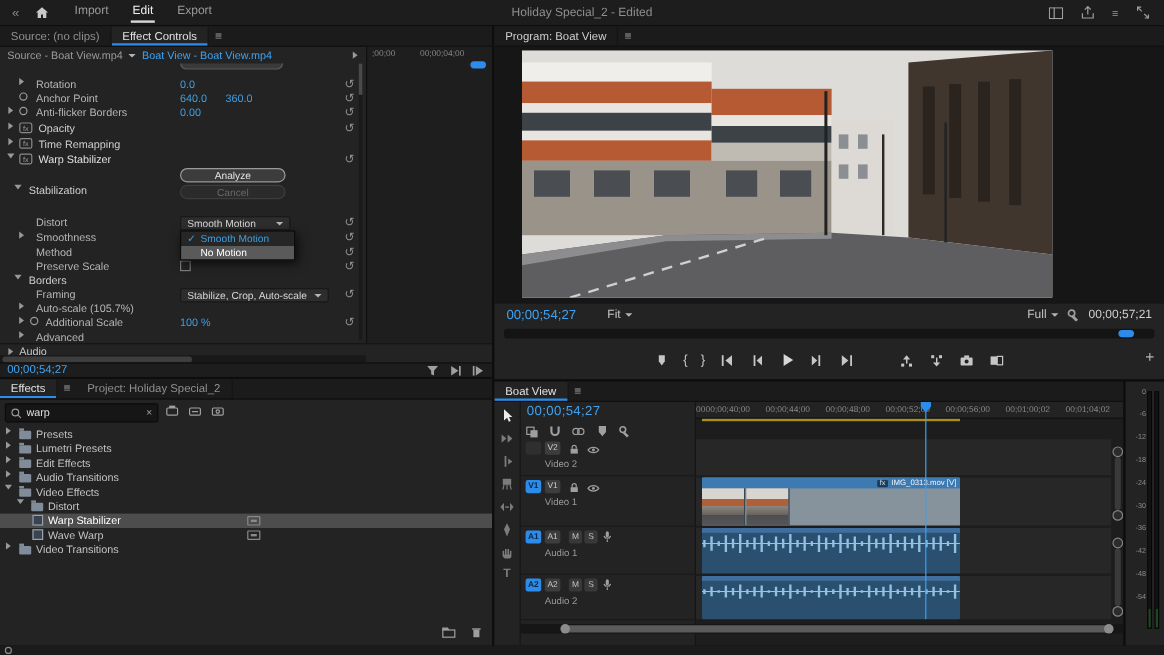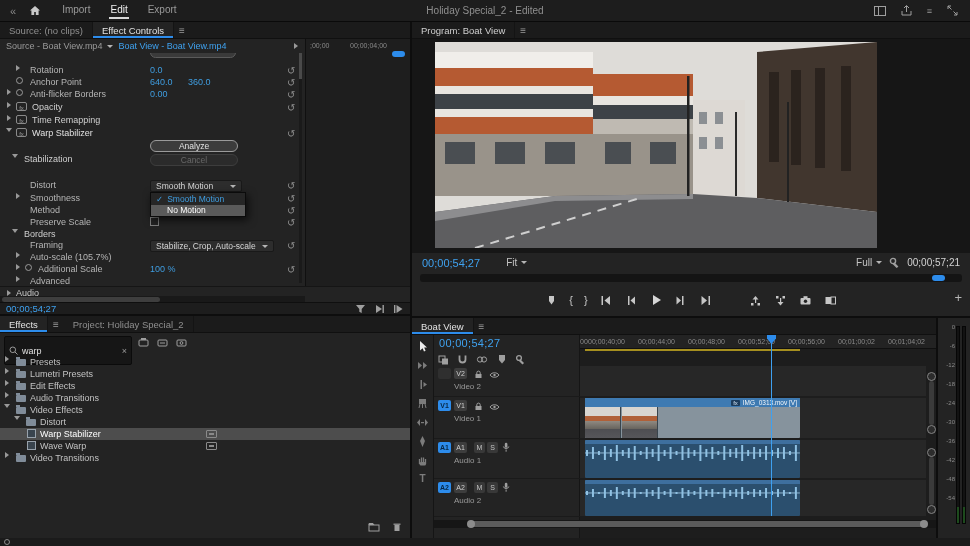--- a/index.html
+++ b/index.html
@@ -46,21 +46,21 @@
   .eclane{position:absolute;left:305px;top:17px;width:105px;height:247px;background:#1e1e1e;border-left:1px solid #101010}
   .eclane .rul{position:absolute;top:3px;font-size:7px;color:#8a8a8a;white-space:nowrap}
   .lanethumb{position:absolute;top:12px;right:5px;width:13px;height:6px;border-radius:3px;background:#2d8ceb}
   .ecvscroll{position:absolute;left:299px;top:31px;width:3px;height:230px;background:#1a1a1a}
   .ecvthumb{position:absolute;left:0;top:0;width:3px;height:26px;background:#4a4a4a}
   .ec-audio{position:absolute;left:0;top:264px;width:410px;height:11px;border-top:1px solid #151515;color:#c9c9c9}
   .echs{position:absolute;left:0;top:274px;width:305px;height:7px;background:#191919}
   .echs-thumb{position:absolute;left:2px;top:1px;width:158px;height:5px;background:#3e3e3e;border-radius:3px}
   .ec-bottom{position:absolute;left:0;bottom:0;width:100%;height:12px;background:#1d1d1d;border-top:1px solid #0f0f0f;display:flex;align-items:center;font-size:9.5px;padding:0 6px;gap:8px}
   
-  .searchbox{position:absolute;left:4px;top:20px;width:128px;height:29px;background:#161616;border:1px solid #0b0b0b;border-radius:2px;display:flex;align-items:center;gap:4px;padding:0 4px}
+  .searchbox{position:absolute;left:4px;top:20px;width:128px;height:16px;background:#161616;border:1px solid #0b0b0b;border-radius:2px;display:flex;align-items:center;gap:4px;padding:0 4px}
   .searchbox input{background:transparent;border:0;outline:0;color:#e0e0e0;font-size:9px;width:84px;font-family:inherit;padding:0}
   .sclear{color:#9a9a9a;font-size:9px;margin-left:auto}
   .binicons{position:absolute;left:138px;top:21px;display:flex;gap:8px}
   .fxrow{position:absolute;left:0;width:100%;height:12px;color:#c2c2c2;font-size:9px}
   .fxrow>*{position:absolute;top:0;line-height:12px}
   .fxrow.sel{background:#4d4d4d;color:#fff}
   .fold{width:10px;height:7px;background:#808c99;border-radius:1px;top:3px}
   .fold:before{content:"";position:absolute;top:-2px;left:0;width:4px;height:2px;background:#808c99}
   .effi{width:9px;height:9px;top:1px;border:1px solid #98a2ac;background:#39444e}
   .fxbadge{left:206px;top:2px;width:11px;height:8px;border:1px solid #8a8a8a;border-radius:1px}

